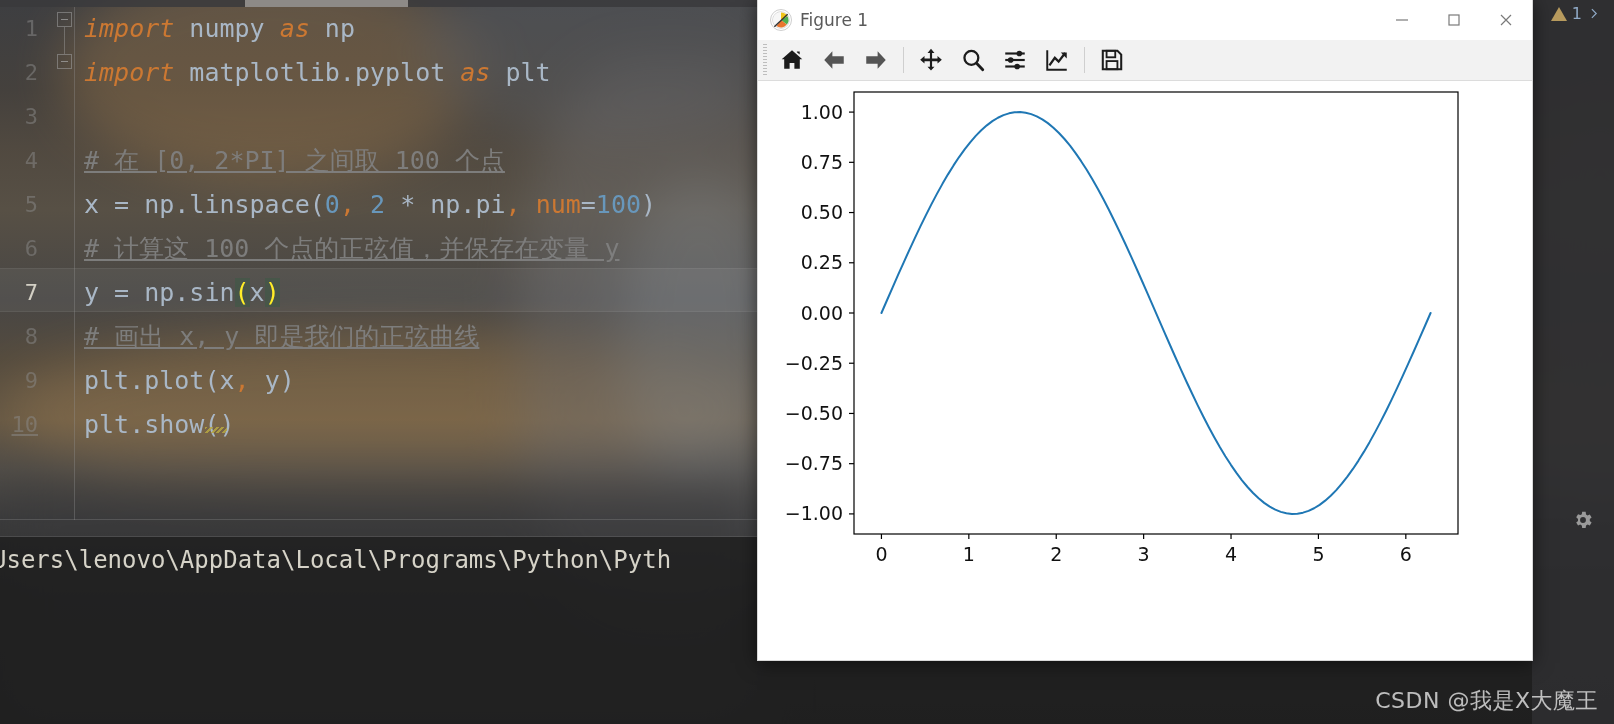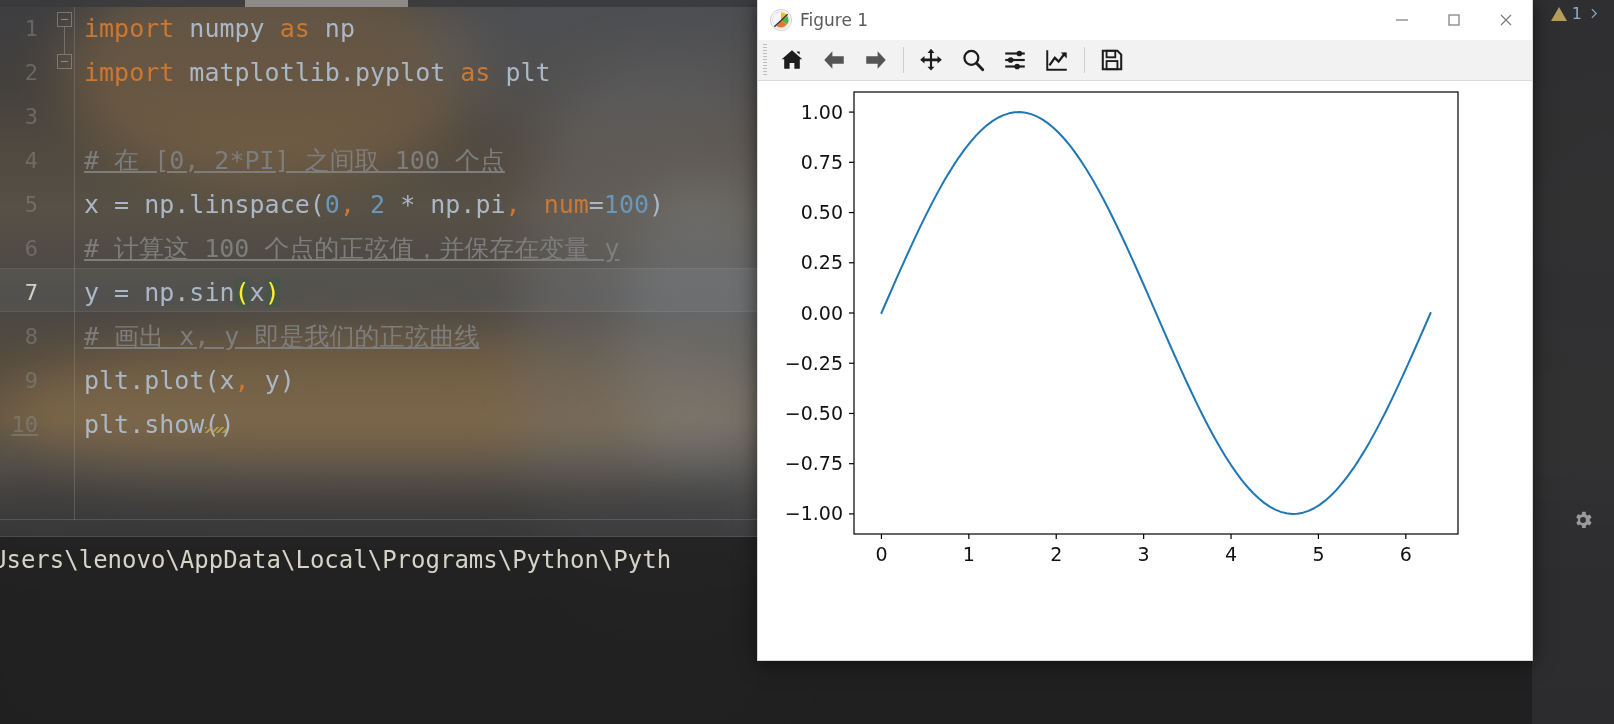--- a/index.html
+++ b/index.html
@@ -72,25 +72,25 @@
   }
 
   
   #code {
     position:absolute; left:84px; top:7px; width:1448px;
     font-family:"DejaVu Sans Mono","Liberation Mono",monospace;
     font-size:25px; line-height:44px;
     white-space:pre;
   }
   .cline { height:44px; position:relative; }
-  .kw      { color:#cc7832; }
+  .kw      { color:#cc7832;font-style:italic; }
   .plain   { color:#a9b7c6; }
   .num     { color:#6897bb; }
   .cmt     { color:rgba(128,128,128,0.95);text-decoration:underline; }
-  .kwarg   { color:#cc7832;margin-left:8px; }
+  .kwarg   { color:#cc7832; }
   .comma   { color:#cc7832; }
   .brkt    { color:#ffef28; background:rgba(60,90,70,0.55); }
 
   
   #curline-band {
     position:absolute; left:0; top:268px; width:1532px; height:44px;
     background:rgba(255,255,255,0.055);
     border-top:1px solid rgba(255,255,255,0.06);
     border-bottom:1px solid rgba(255,255,255,0.06);
   }
@@ -244,20 +244,21 @@
       <span>1</span>
       <svg width="13" height="13" viewBox="0 0 24 24">
         <path d="M9 4 L17 12 L9 20" fill="none" stroke="#8fa9c6" stroke-width="2.2"></path>
       </svg>
     </div>
     <svg id="gear-icon" viewBox="0 0 24 24">
       <path fill="#9a9a9a" d="M19.4 13a7.5 7.5 0 0 0 0-2l2-1.6-2-3.4-2.4 1a7.6 7.6 0 0 0-1.7-1L14.9 3h-3.8l-.4 2.6c-.6.2-1.2.6-1.7 1l-2.4-1-2 3.4L6.6 11a7.5 7.5 0 0 0 0 2l-2 1.6 2 3.4 2.4-1c.5.4 1.1.8 1.7 1l.4 2.6h3.8l.4-2.6c.6-.2 1.2-.6 1.7-1l2.4 1 2-3.4zM12 15.2A3.2 3.2 0 1 1 12 8.8a3.2 3.2 0 0 1 0 6.4z"></path>
     </svg>
   </div>
 
+  <div id="watermark">CSDN @我是X大魔王</div>
 <div class="squiggle" style="left: 205px; top: 427px; width: 22px;"></div>
   </div>
 
 <div id="figwin">
 
   <div id="figtitle">
     <span id="fig-app-icon">
       <svg width="20" height="20" viewBox="0 0 24 24" style="position:absolute;left:0;top:0">
         <circle cx="12" cy="12" r="10" fill="#fff" stroke="#cfcfcf" stroke-width="1"></circle>
         <path d="M12 12 L12 3 A9 9 0 0 1 19.8 7.5 Z" fill="#f0c419"></path>

